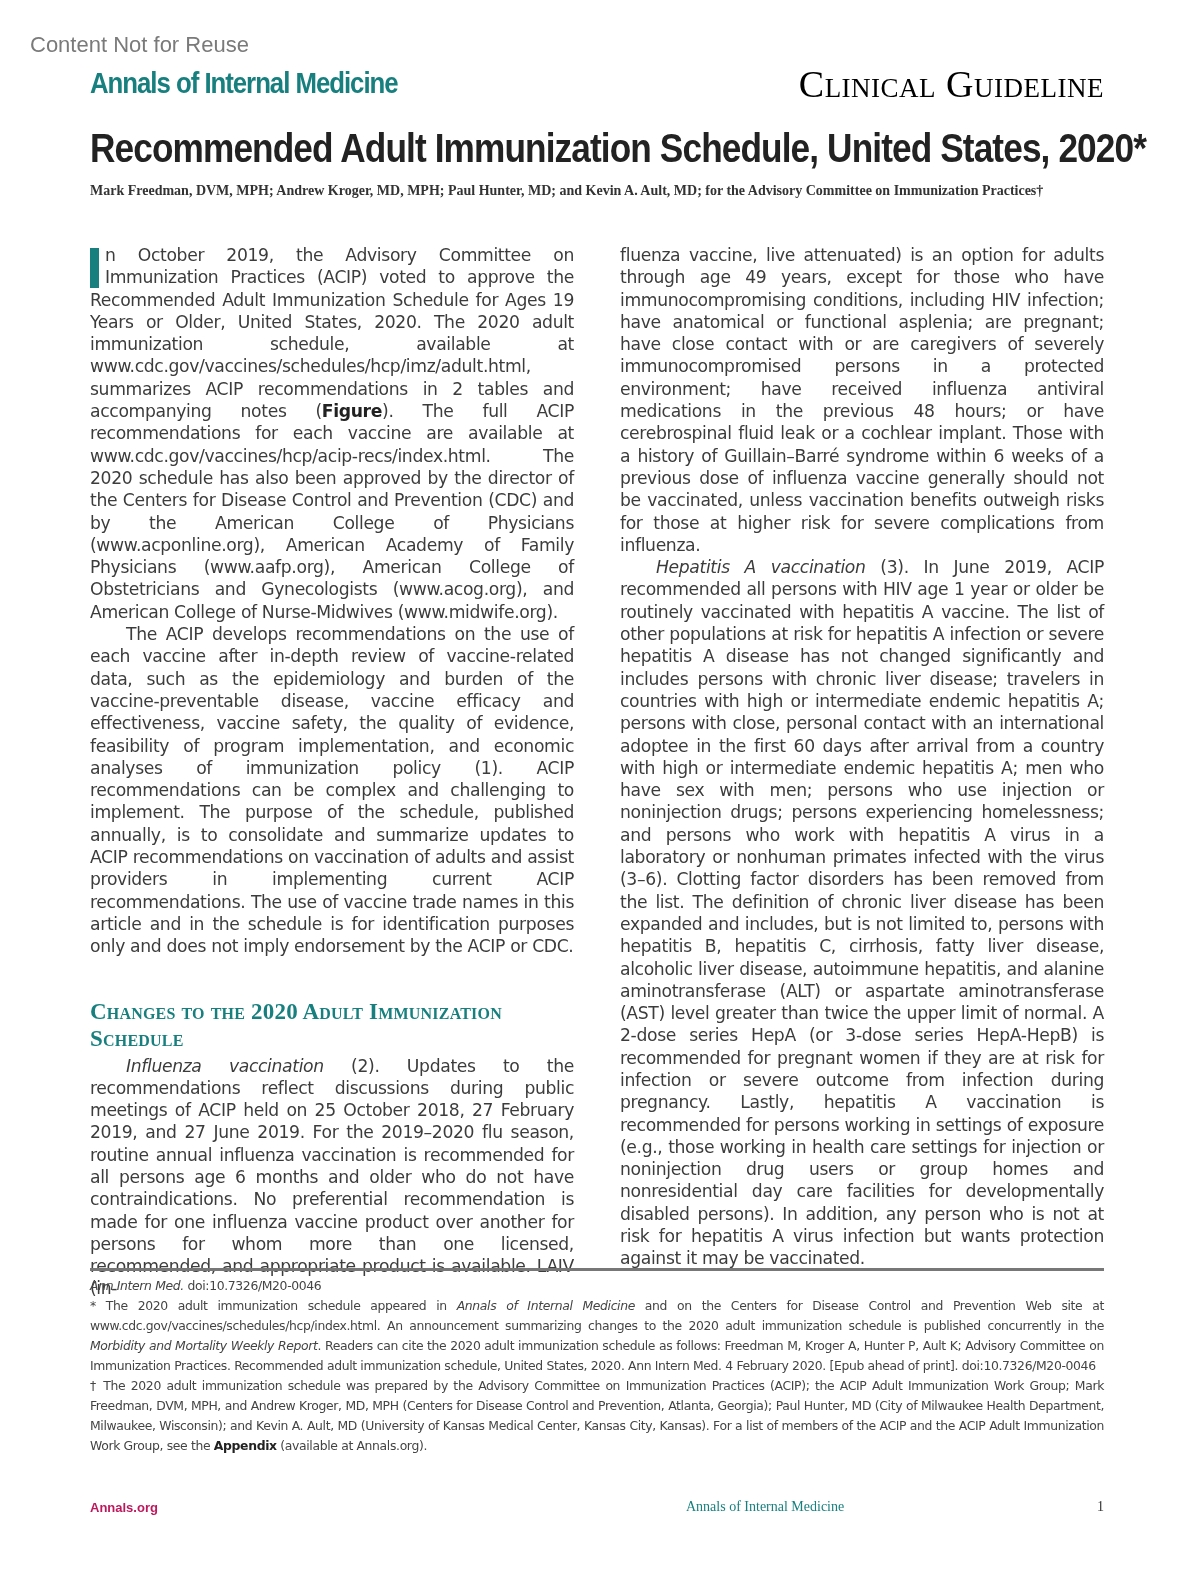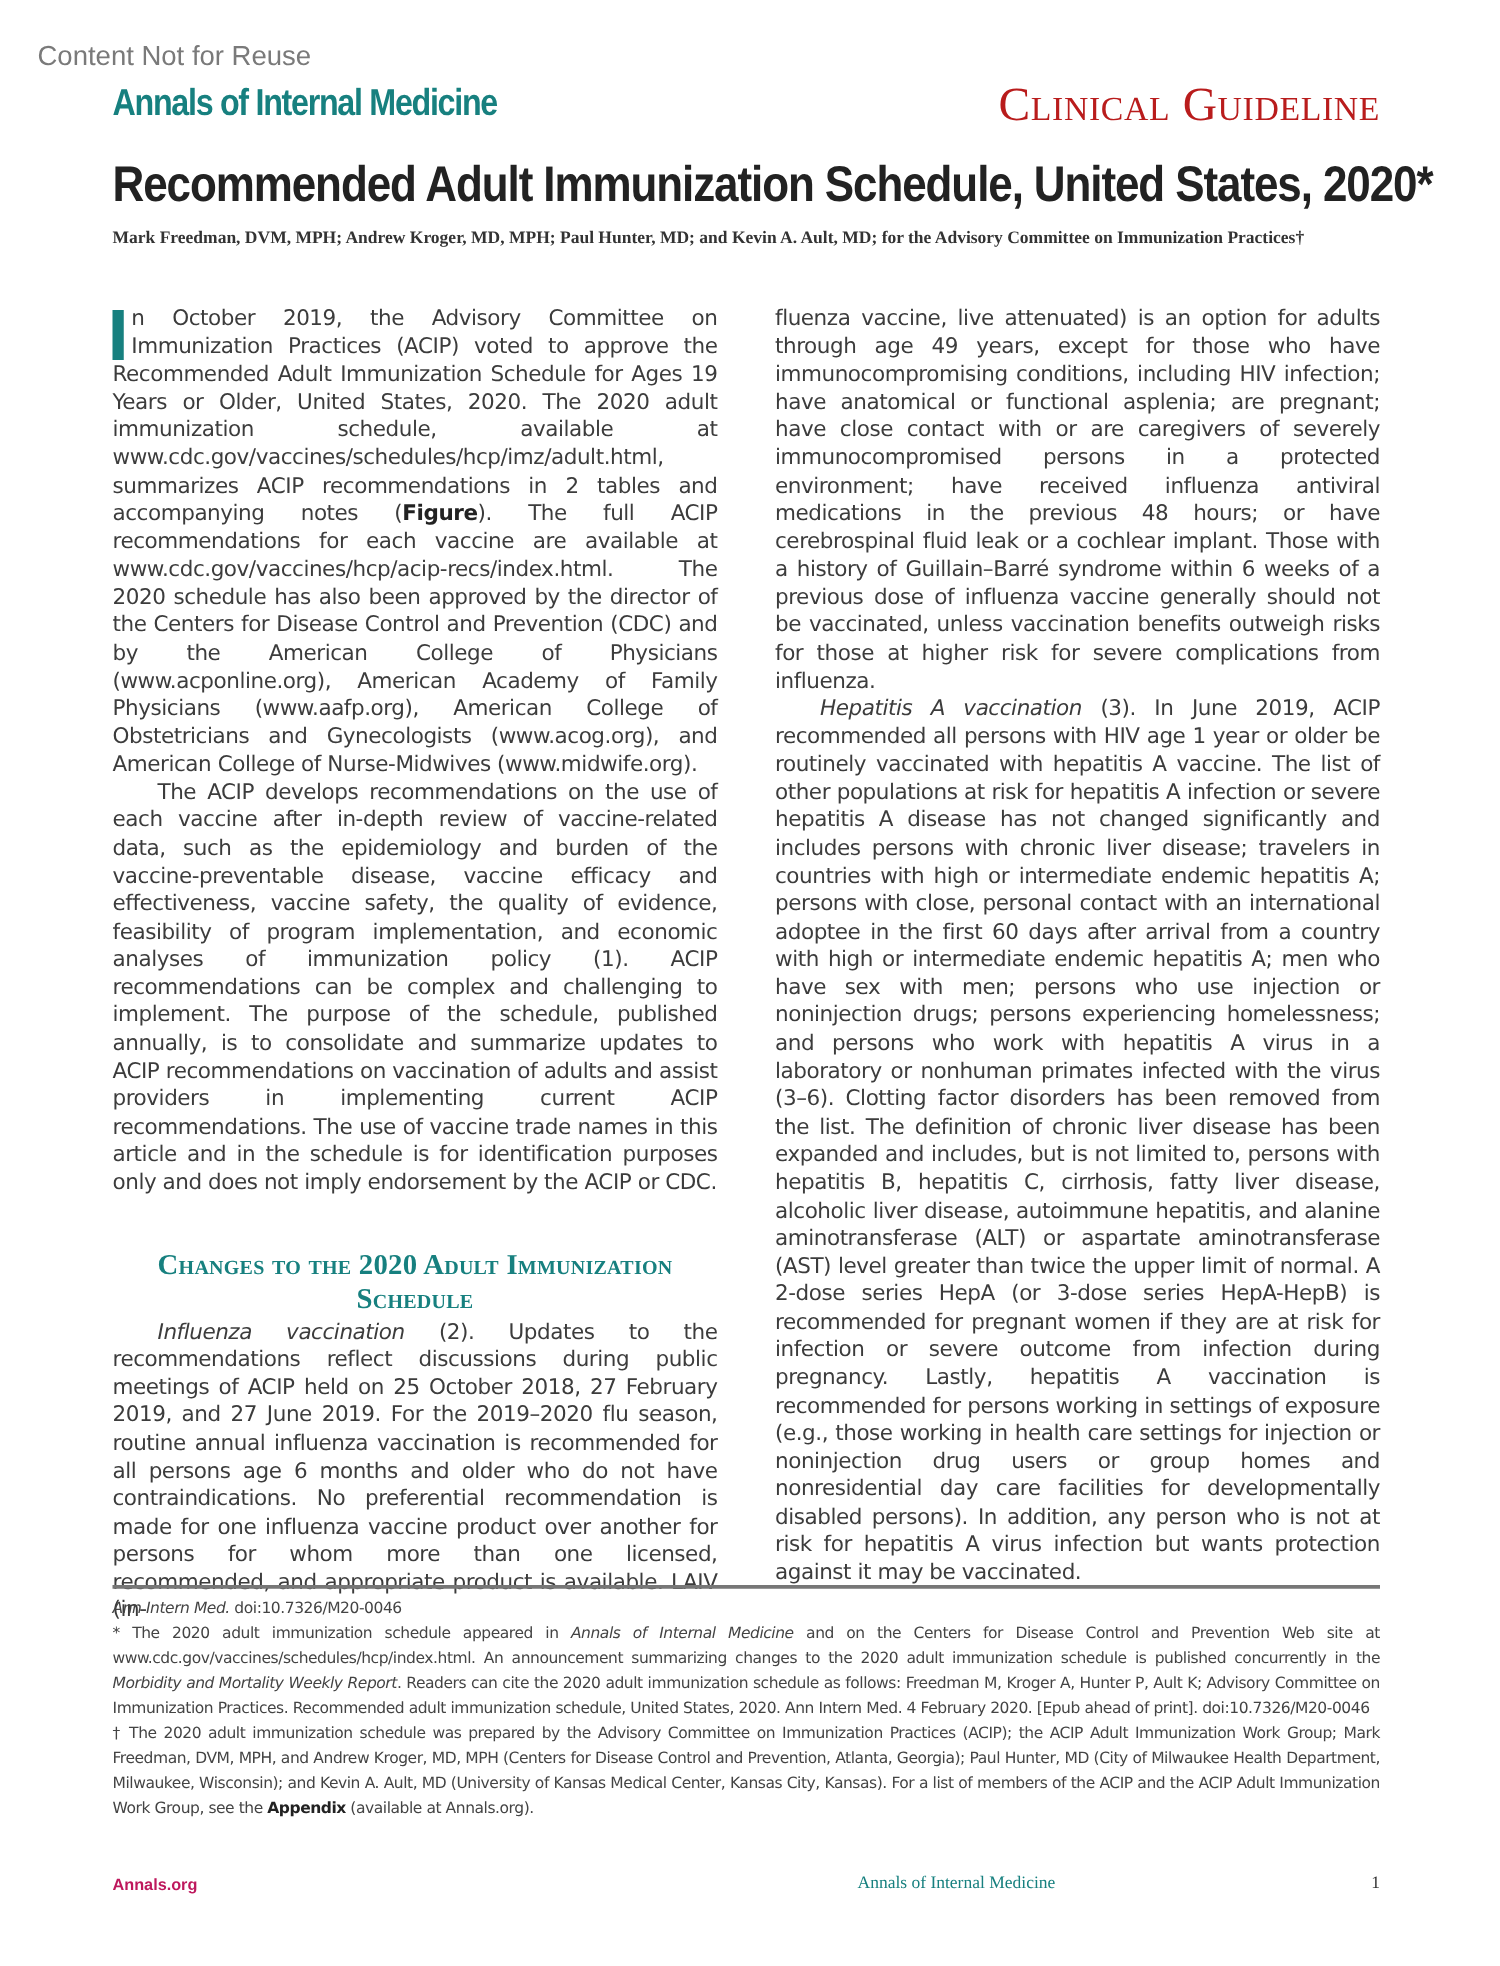--- a/index.html
+++ b/index.html
@@ -1,28 +1,28 @@
 <!DOCTYPE html>
 <html><head>
 <meta charset="utf-8">
 <style>
   html, body { margin: 0; padding: 0; background: #ffffff; }
   body { width: 1200px; height: 1573px; position: relative; overflow: hidden; color: #3a3a3a; font-family: "Liberation Sans", sans-serif; }
   .watermark { position: absolute; left: 30px; top: 32px; font-size: 22px; color: #7a7a7a; font-family: "Liberation Sans", sans-serif; }
   .journal { position: absolute; left: 90px; top: 66px; font-size: 30px; font-weight: bold; color: #17807f; letter-spacing: -1.2px; font-family: "Liberation Sans", sans-serif; transform: scaleX(0.86); transform-origin: left; }
-  .section-label { position: absolute; right: 96px; top: 62px; font-size: 38px; color: #b91c1c; font-family: "Liberation Serif", serif; font-variant: small-caps; letter-spacing: 0.5px; }
+  .section-label { position: absolute; right: 96px; top: 62px; font-size: 38px; color: #000000; font-family: "Liberation Serif", serif; font-variant: small-caps; letter-spacing: 0.5px; }
   .title { position: absolute; left: 90px; top: 126px; font-size: 40px; font-weight: bold; color: #222; font-family: "Liberation Sans", sans-serif; letter-spacing: -1px; transform: scaleX(0.88); transform-origin: left; white-space: nowrap; }
   .authors { position: absolute; left: 90px; top: 180px; width: 1010px; font-size: 14px; font-weight: bold; color: #333; line-height: 21px; font-family: Liberation Serif, serif; }
   .col { position: absolute; top: 244px; width: 484px; font-size: 17.2px; line-height: 22.3px; text-align: justify; font-family: "DejaVu Sans", sans-serif; color: #3c3c3c; letter-spacing: -0.35px; }
   .col p { margin: 0; }
   .col p.indent { text-indent: 36px; }
   .col-left { left: 90px; }
   .col-right { left: 620px; }
   .dropcap { display: inline-block; width: 9px; height: 40px; background: #17807f; float: left; margin: 4px 6px 0 0; }
-  .heading { font-family: "Liberation Serif", serif; font-variant: small-caps; font-weight: bold; color: #17807f; font-size: 23px; line-height: 27px; margin: 40px 0 3px 0 !important; text-align: center; letter-spacing: 0.2px; }
+  .heading { font-family: "Liberation Serif", serif; font-variant: small-caps; font-weight: bold; color: #17807f; font-size: 23px; line-height: 27px; margin: 40px 0 3px 0 !important; text-align: left; letter-spacing: 0.2px; }
   em { font-style: italic; }
   .b { font-weight: bold; color: #222; }
   .rule { position: absolute; left: 90px; top: 1268px; width: 1014px; height: 3px; background: #777; }
   .footnotes { position: absolute; left: 90px; top: 1276px; width: 1014px; font-size: 12.4px; line-height: 20px; color: #444; text-align: justify; font-family: "DejaVu Sans", sans-serif; letter-spacing: -0.35px; }
   .footnotes p { margin: 0; }
   .footer-left { position: absolute; left: 90px; top: 1500px; font-size: 13px; font-weight: bold; color: #be185d; }
   .footer-center { position: absolute; left: 686px; top: 1499px; font-size: 14px; color: #17807f; font-family: "Liberation Serif", serif; }
   .footer-right { position: absolute; left: 1097px; top: 1499px; font-size: 14px; color: #333; font-family: "Liberation Serif", serif; }
 </style>
 </head>

